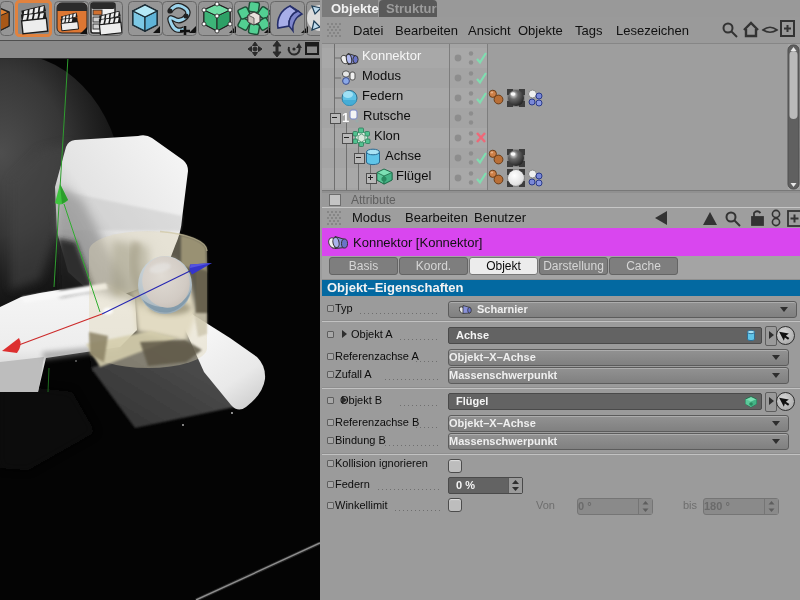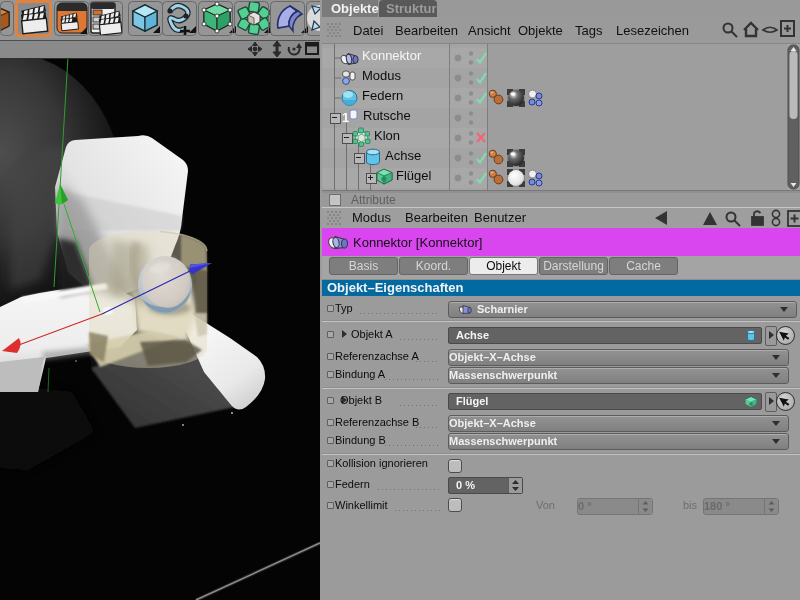--- a/index.html
+++ b/index.html
@@ -706,21 +706,21 @@
           <path d="M3,0 L10,7 L6.2,7.2 L7.8,11 L5.8,11.6 L4.4,8 L1.8,10 Z" fill="#111" transform="rotate(-35 6 6)"></path>
         </svg>
     </div>
 
     <div class="bullet" style="left:5px;top:97px;"></div>
     <div class="lbl" style="left:13px;top:94px;">Referenzachse A</div>
     <div class="leader" style="left:94px;top:104px;width:24px;"></div>
     <div class="ddl" style="left:126px;top:93px;width:339px;">Objekt–X–Achse<span class="arr"></span></div>
 
     <div class="bullet" style="left:5px;top:115px;"></div>
-    <div class="lbl" style="left:13px;top:112px;">Bindung A</div>
+    <div class="lbl" style="left:13px;top:112px;">Zufall A</div>
     <div class="leader" style="left:63px;top:122px;width:55px;"></div>
     <div class="ddl" style="left:126px;top:111px;width:339px;">Massenschwerpunkt<span class="arr"></span></div>
 
     <div class="abs" style="left:0;top:131px;width:478px;height:1px;background:#8f8f8f;border-bottom:1px solid #c2c2c2;"></div>
 
     <div class="bullet" style="left:5px;top:141px;"></div>
     <svg width="7" height="8" style="position:absolute;left:19px;top:140px;">
         <polygon points="1,0 6,4 1,8" fill="#2e2e2e"></polygon>
       </svg>
     <div class="lbl" style="left:18px;top:138px;">Objekt B</div>

